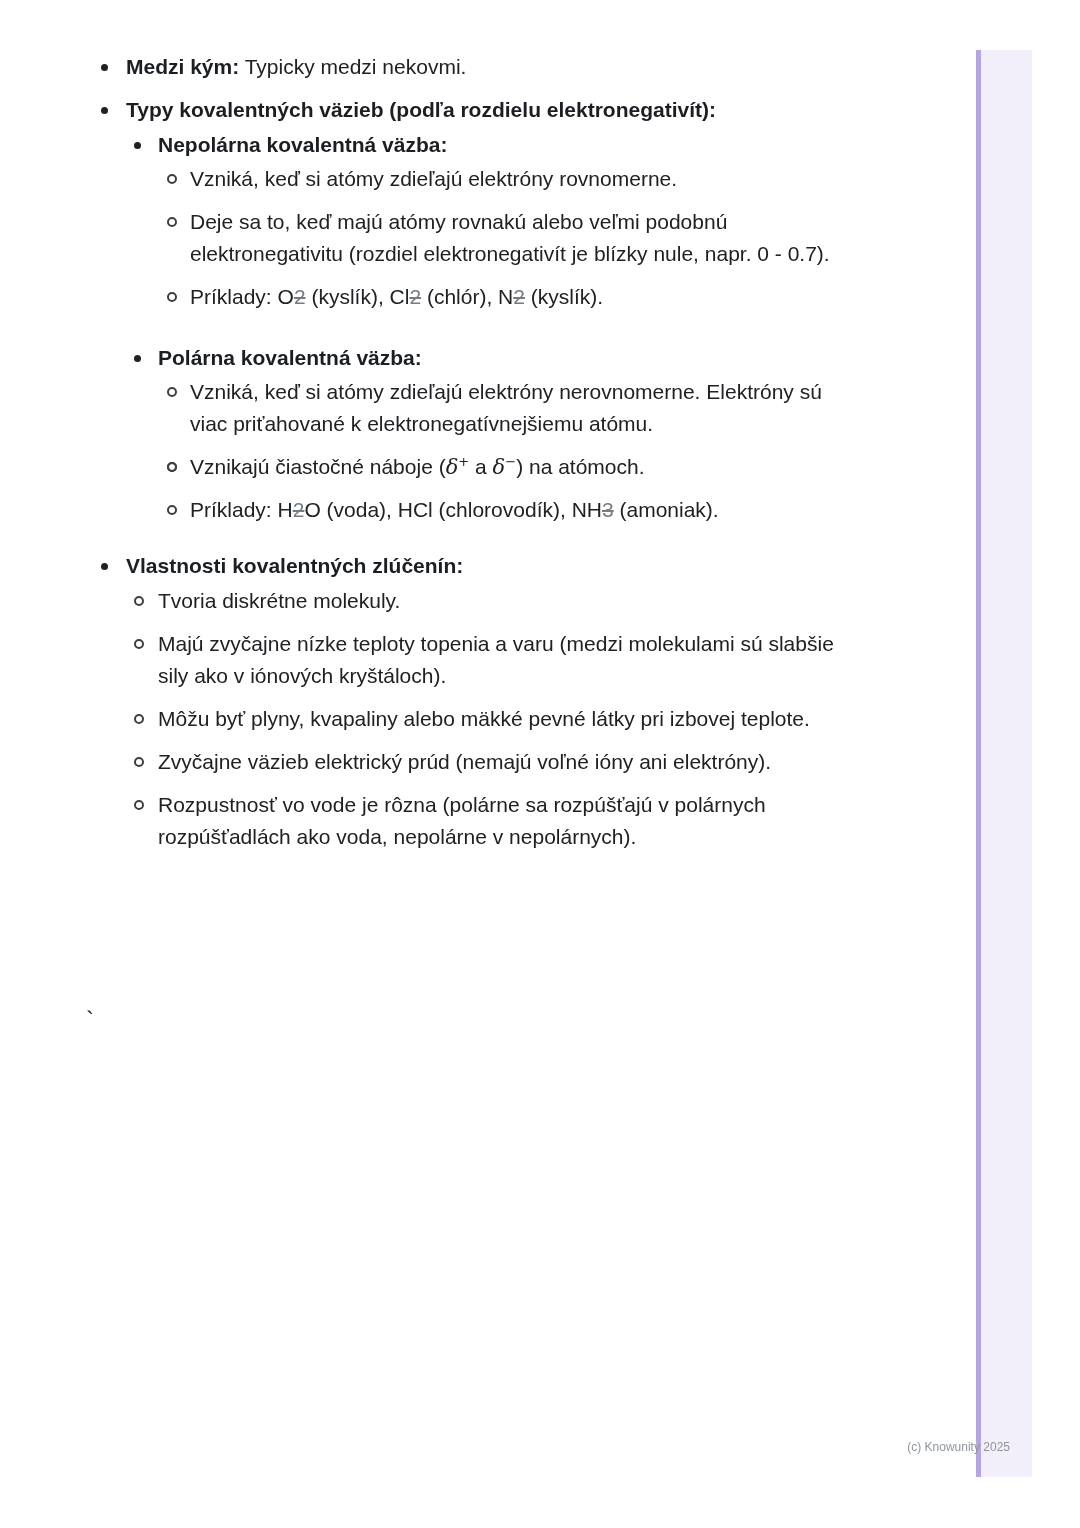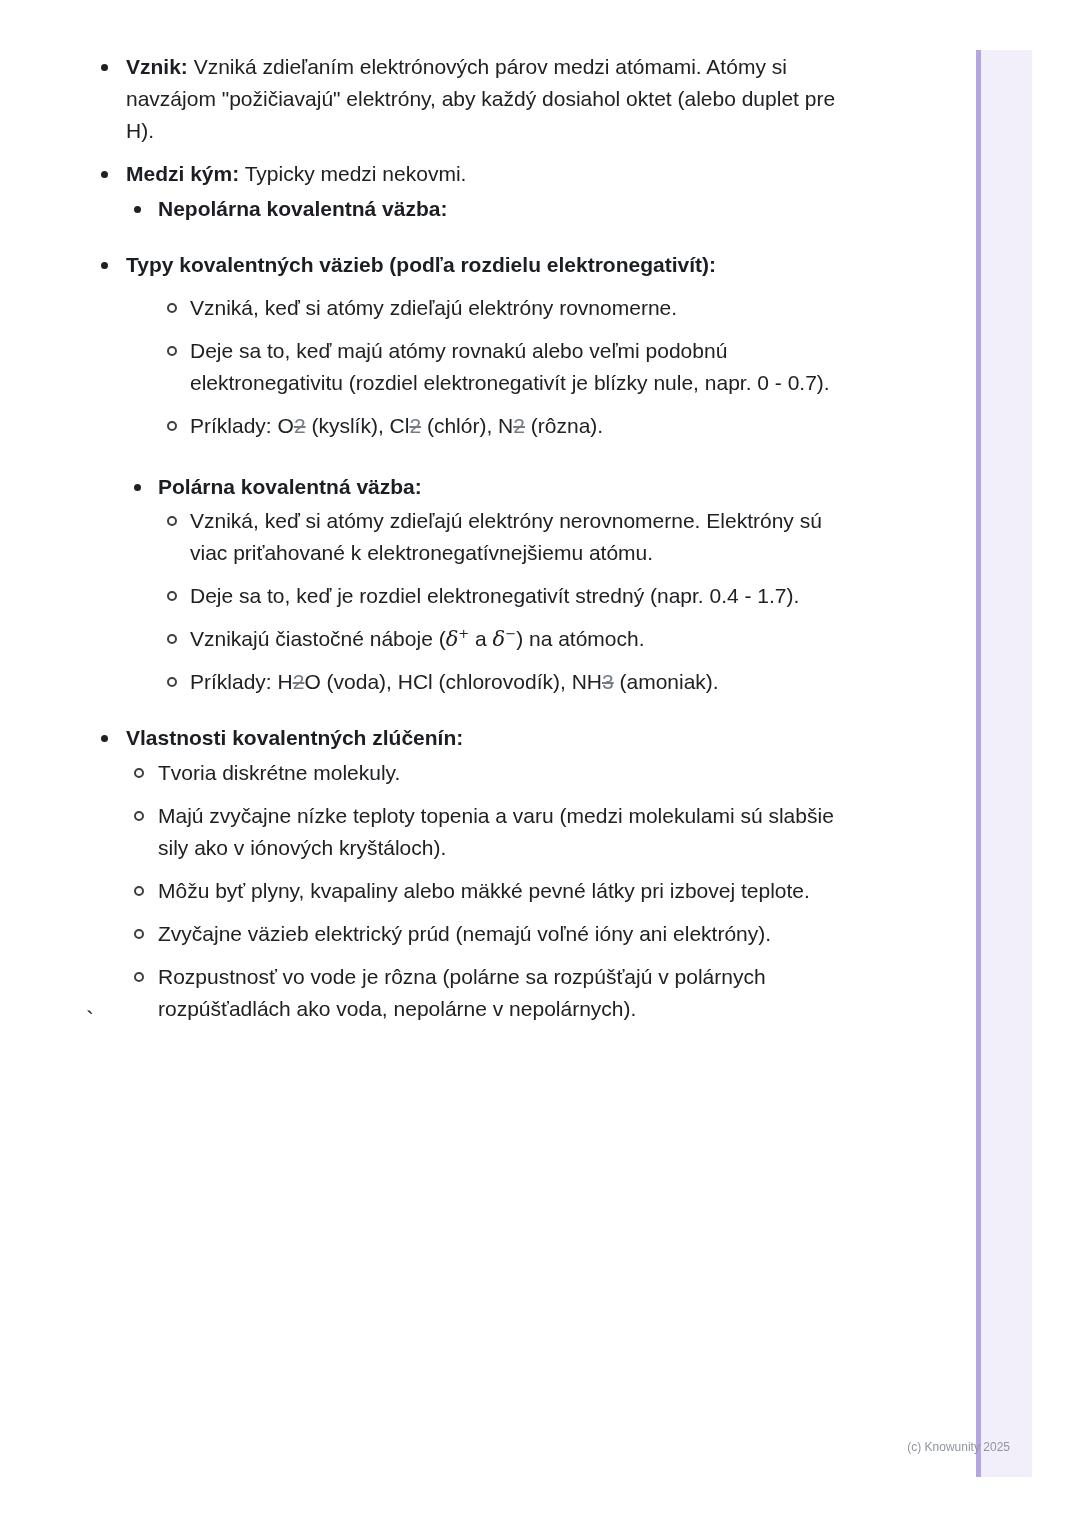--- a/index.html
+++ b/index.html
@@ -83,34 +83,31 @@
     font-size: 12px;
     line-height: 20px;
     color: #8f959d;
     z-index: 5;
   }
 </style>
 </head>
 <body>
 
 <div class="content">
-    <div class="li lvl1"><span class="bullet b-disc"></span><strong>Vznik:</strong><span> Vzniká zdieľaním elektrónových párov medzi atómami. Atómy si
-navzájom "požičiavajú" elektróny, aby každý dosiahol oktet (alebo duplet pre
-H).</span></div>
     <div class="li lvl1"><span class="bullet b-disc"></span><strong>Medzi kým:</strong><span> Typicky medzi nekovmi.</span></div>
+    <div class="li lvl1"><span class="bullet b-disc"></span><strong>Typy kovalentných väzieb (podľa rozdielu elektronegativít):</strong></div>
     <div class="li lvl2"><span class="bullet b-disc"></span><strong>Nepolárna kovalentná väzba:</strong></div>
-    <div class="li lvl1"><span class="bullet b-disc"></span><strong>Typy kovalentných väzieb (podľa rozdielu elektronegativít):</strong></div>
     <div class="li lvl3"><span class="bullet b-circle"></span><span>Vzniká, keď si atómy zdieľajú elektróny rovnomerne.</span></div>
     <div class="li lvl3"><span class="bullet b-circle"></span><span>Deje sa to, keď majú atómy rovnakú alebo veľmi podobnú
 elektronegativitu (rozdiel elektronegativít je blízky nule, napr. 0 - 0.7).</span></div>
-    <div class="li lvl3"><span class="bullet b-circle"></span><span>Príklady: O</span><span class="strike">2</span><span> (kyslík), Cl</span><span class="strike">2</span><span> (chlór), N</span><span class="strike">2</span><span> (rôzna).</span></div>
+    <div class="li lvl3"><span class="bullet b-circle"></span><span>Príklady: O</span><span class="strike">2</span><span> (kyslík), Cl</span><span class="strike">2</span><span> (chlór), N</span><span class="strike">2</span><span> (kyslík).</span></div>
     <div class="li lvl2"><span class="bullet b-disc"></span><strong>Polárna kovalentná väzba:</strong></div>
     <div class="li lvl3"><span class="bullet b-circle"></span><span>Vzniká, keď si atómy zdieľajú elektróny nerovnomerne. Elektróny sú
 viac priťahované k elektronegatívnejšiemu atómu.</span></div>
-    <div class="li lvl3"><span class="bullet b-circle"></span><span>Deje sa to, keď je rozdiel elektronegativít stredný (napr. 0.4 - 1.7).</span></div>
+    <div class="li lvl3"><span class="bullet b-circle"></span></div>
     <div class="li lvl3"><span class="bullet b-circle"></span><span>Vznikajú čiastočné náboje (</span><span class="math"><span>δ</span><sup>+</sup></span><span> a </span><span class="math"><span>δ</span><sup>−</sup></span><span>) na atómoch.</span></div>
     <div class="li lvl3"><span class="bullet b-circle"></span><span>Príklady: H</span><span class="strike">2</span><span>O (voda), HCl (chlorovodík), NH</span><span class="strike">3</span><span> (amoniak).</span></div>
     <div class="li lvl1"><span class="bullet b-disc"></span><strong>Vlastnosti kovalentných zlúčenín:</strong></div>
     <div class="li lvl2"><span class="bullet b-circle"></span><span>Tvoria diskrétne molekuly.</span></div>
     <div class="li lvl2"><span class="bullet b-circle"></span><span>Majú zvyčajne nízke teploty topenia a varu (medzi molekulami sú slabšie
 sily ako v iónových kryštáloch).</span></div>
     <div class="li lvl2"><span class="bullet b-circle"></span><span>Môžu byť plyny, kvapaliny alebo mäkké pevné látky pri izbovej teplote.</span></div>
     <div class="li lvl2"><span class="bullet b-circle"></span><span>Zvyčajne väzieb elektrický prúd (nemajú voľné ióny ani elektróny).</span></div>
     <div class="li lvl2"><span class="bullet b-circle"></span><span>Rozpustnosť vo vode je rôzna (polárne sa rozpúšťajú v polárnych
 rozpúšťadlách ako voda, nepolárne v nepolárnych).</span></div>

